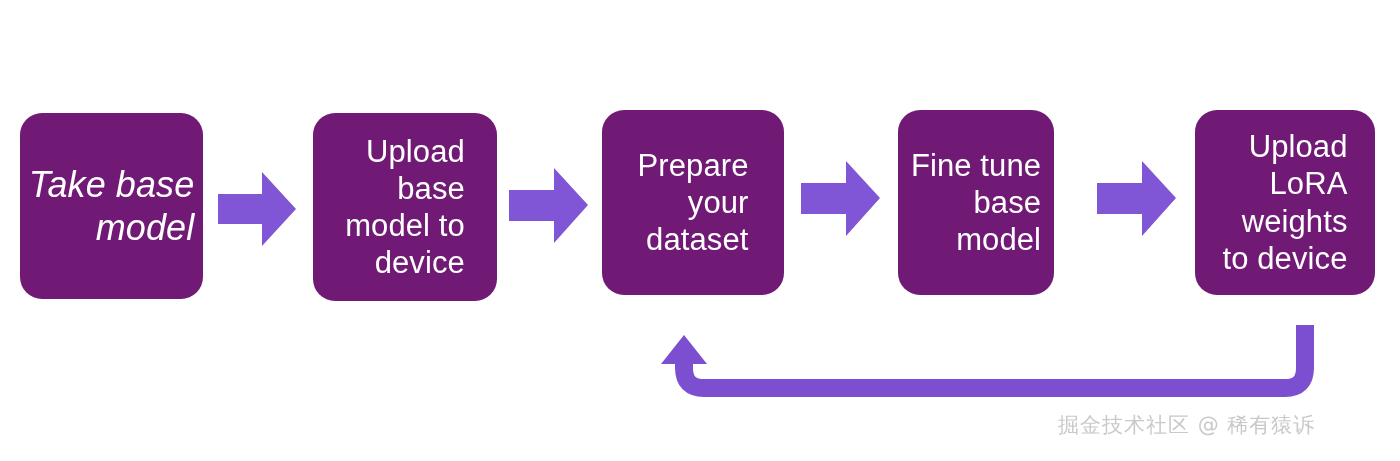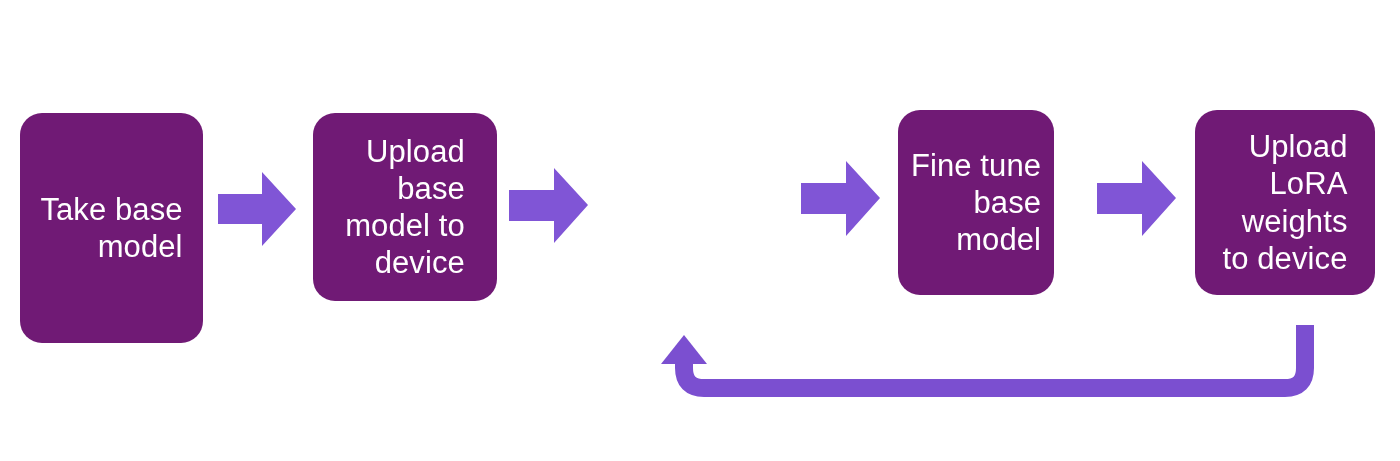--- a/index.html
+++ b/index.html
@@ -36,21 +36,21 @@
     font-weight: 400;
     padding: 4px 8px;
     -webkit-font-smoothing: antialiased;
   }
   .node-label {
     display: block;
     white-space: pre-line;
   }
 
   
-  #node-0 { left: 20px;   top: 113px; width: 183px; height: 230px; font-size: 31px; }
+  #node-0 { left: 20px;   top: 113px; width: 183px; height: 186px; font-size: 36px; font-style: italic; }
   #node-1 { left: 313px;  top: 113px; width: 184px; height: 188px; font-size: 31px; }
   #node-2 { left: 602px;  top: 110px; width: 182px; height: 185px; font-size: 31px; }
   #node-3 { left: 898px;  top: 110px; width: 156px; height: 185px; font-size: 31px; }
   #node-4 { left: 1195px; top: 110px; width: 180px; height: 185px; font-size: 31px; }
 
   .arrow-svg {
     position: absolute;
     overflow: visible;
   }
   #arrow-0 { left: 218px;  top: 172px; }
@@ -88,20 +88,25 @@
 model</span>
   </div>
 
   <div class="node" id="node-1">
     <span class="node-label">Upload
 base
 model to
 device</span>
   </div>
 
+  <div class="node" id="node-2">
+    <span class="node-label">Prepare
+your
+dataset</span>
+  </div>
 
   <div class="node" id="node-3">
     <span class="node-label">Fine tune
 base
 model</span>
   </div>
 
   <div class="node" id="node-4">
     <span class="node-label">Upload
 LoRA
@@ -128,14 +133,15 @@
   <svg id="loop-arrow" viewBox="0 0 680 100">
     <path d="M 650,5
              L 650,48
              Q 650,68 630,68
              L 49,68
              Q 29,68 29,48
              L 29,36" fill="none" stroke="#7b4fd0" stroke-width="18" stroke-linecap="butt"></path>
     <polygon points="29,15 52,44 6,44" fill="#7b4fd0"></polygon>
   </svg>
 
+  <div id="watermark">掘金技术社区 @ 稀有猿诉</div>
 
 </div>
 
 </body></html>

